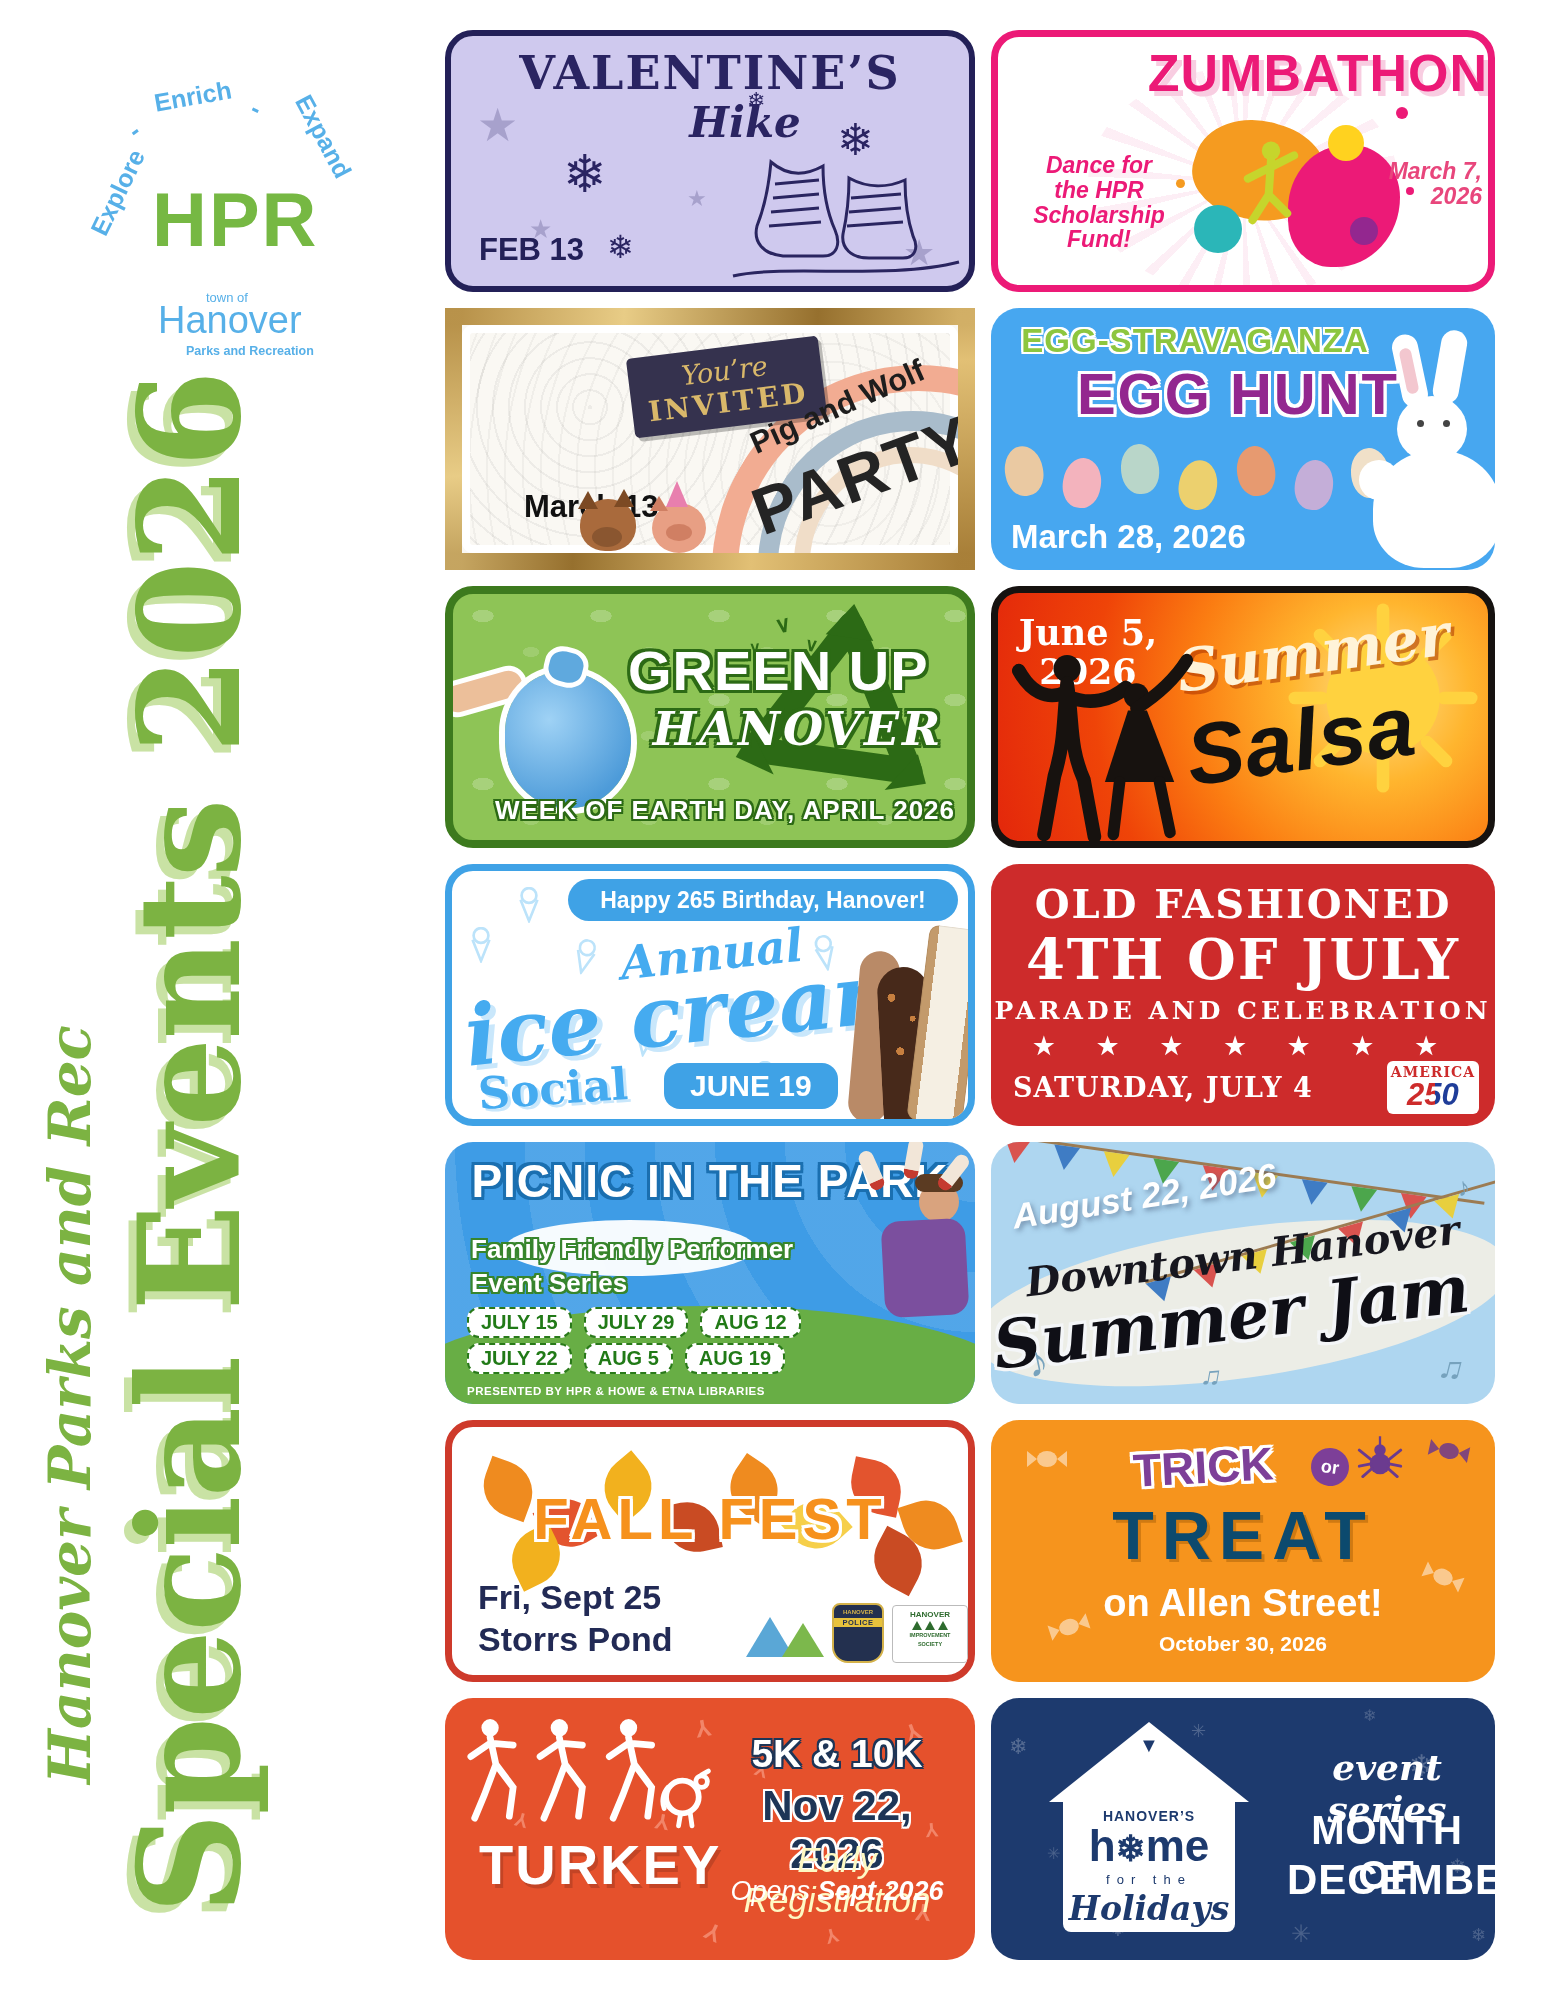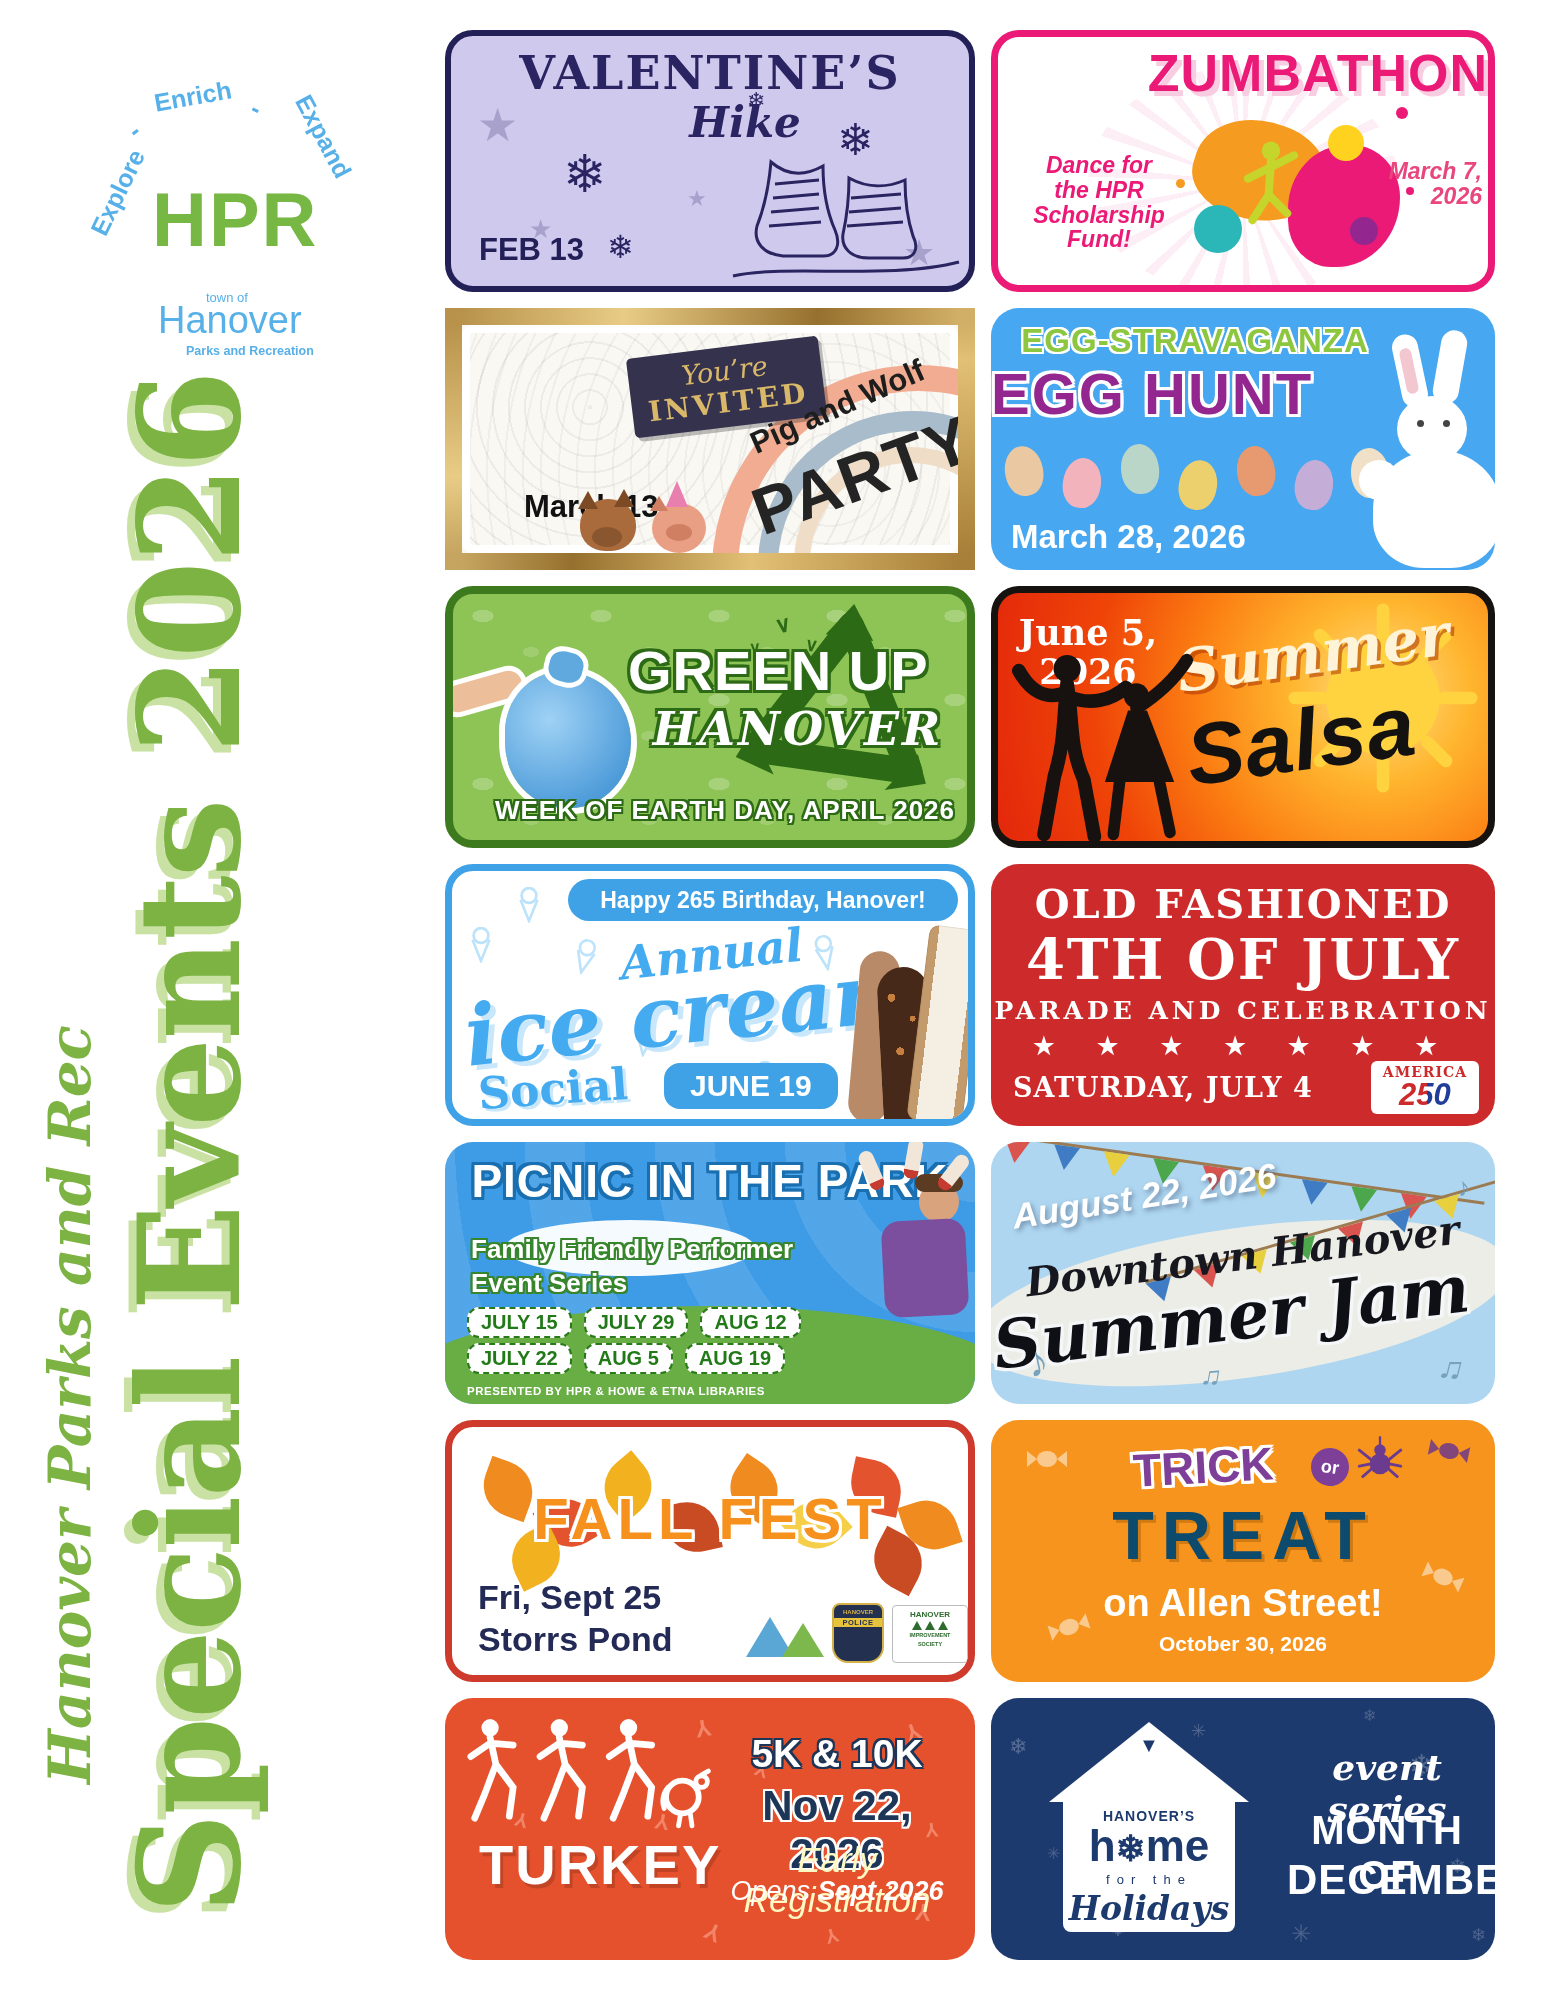--- a/index.html
+++ b/index.html
@@ -39,21 +39,21 @@
   #c3 .ring{border-radius:50%;border-style:solid;border-color:transparent}
   #c3 .badge{left:168px;top:22px;transform:rotate(-7deg);background:#35324e;color:#d9b86a;padding:8px 16px;border-radius:5px;text-align:center;box-shadow:3px 4px 0 rgba(0,0,0,.25)}
   #c3 .b1{font-family:"DejaVu Serif",serif;font-style:italic;font-size:27px}
   #c3 .b2{font-family:"DejaVu Serif",serif;font-weight:800;font-size:28px;letter-spacing:3px}
   #c3 .arcx{left:282px;top:64px;transform:rotate(-24deg);font-size:31px;font-weight:800;color:#1d1d1d}
   #c3 .pty{left:286px;top:112px;transform:rotate(-20deg);font-size:66px;font-weight:900;color:#242424;letter-spacing:2px}
   #c3 .dat{left:62px;bottom:28px;font-size:31px;font-weight:700;color:#111}
   
   #c4{background:#47a7f0}
   #c4 .kick{width:100%;box-sizing:border-box;padding-right:96px;text-align:center;top:14px;font-size:33px;font-weight:900;color:#8dc63f;--oc:#fff;letter-spacing:1px}
-  #c4 .ttl{width:100%;box-sizing:border-box;padding-right:96px;text-align:left;top:52px;font-size:58px;font-weight:900;color:#93278f;--oc:#fff;letter-spacing:2px}
+  #c4 .ttl{width:100%;box-sizing:border-box;padding-right:96px;text-align:right;top:52px;font-size:58px;font-weight:900;color:#93278f;--oc:#fff;letter-spacing:2px}
   #c4 .egg{width:38px;height:50px;border-radius:50% 50% 46% 46%}
   #c4 .dat{left:20px;bottom:14px;font-size:33px;font-weight:800;color:#fff}
   #c4 .bun{background:#fff;position:absolute}
   
   #c5{background:#8ec456;border:8px solid #3d7a1e;background-image:radial-gradient(ellipse 15px 9px at 30px 22px,rgba(255,255,255,.22) 70%,transparent 71%),radial-gradient(ellipse 12px 7px at 78px 58px,rgba(255,255,255,.15) 70%,transparent 71%);background-size:118px 84px}
   #c5 .t1{left:175px;width:340px;text-align:left;top:44px;font-size:56px;font-weight:900;color:#fff;--oc:#2c6a15;letter-spacing:1px}
   #c5 .t2{left:175px;width:340px;text-align:center;top:108px;font-family:"DejaVu Serif",serif;font-style:italic;font-weight:900;font-size:46px;color:#fff;--oc:#2c6a15;letter-spacing:3px}
   #c5 .dat{left:40px;right:10px;bottom:14px;text-align:center;font-size:26px;font-weight:800;color:#fff;--oc:#2c6a15;letter-spacing:1px}
   #c5 .bird{color:#2c6a15;font-weight:900}
   #c5 .bag{left:52px;top:78px;width:126px;height:136px;background:radial-gradient(circle at 35% 35%,#9fd2f5,#4d9bd9 75%);border-radius:46% 54% 50% 50%;box-shadow:0 0 0 6px #fff}
@@ -73,21 +73,21 @@
   #c7 .jn{left:212px;bottom:10px;background:#3fa2e6;border-radius:16px;padding:6px 26px;color:#fff;font-weight:900;font-size:30px}
   #c7 .cone{position:absolute;width:26px;height:36px;opacity:.9}
   
   #c8{background:#cd2b2b;text-align:center;color:#fff}
   #c8 .l1{width:100%;top:16px;font-family:"DejaVu Serif",serif;font-weight:800;font-size:40px;letter-spacing:2px}
   #c8 .l2{width:100%;top:62px;font-family:"DejaVu Serif",serif;font-weight:900;font-size:56px;letter-spacing:2px}
   #c8 .l3{width:100%;top:132px;font-family:"DejaVu Serif",serif;font-weight:700;font-size:25px;letter-spacing:4px}
   #c8 .strs{width:100%;top:166px;font-size:27px;letter-spacing:16px}
   #c8 .bot{left:22px;right:16px;bottom:12px;display:flex;justify-content:space-between;align-items:center}
   #c8 .dat{font-family:"DejaVu Serif",serif;font-weight:800;font-size:27px;letter-spacing:1px}
-  #c8 .bdg{background:#fff;border-radius:6px;padding:4px 12px;text-align:center;line-height:1}
+  #c8 .bdg{background:#fff;border-radius:6px;padding:4px 4px;text-align:center;line-height:1}
   #c8 .ba{color:#cd2b2b;font-family:"DejaVu Serif",serif;font-weight:900;font-size:14px;letter-spacing:1px}
   #c8 .bn{font-weight:900;font-style:italic;font-size:31px;background:linear-gradient(90deg,#cd2b2b 0 52%,#1f3d99 52% 100%);-webkit-background-clip:text;background-clip:text;color:transparent}
   
   #c9{background:#3e9ce6;background-image:repeating-radial-gradient(circle at 100% 0%,rgba(255,255,255,.10) 0 60px,rgba(255,255,255,0) 60px 130px)}
   #c9 .ttl{width:100%;text-align:center;top:12px;font-size:46px;font-weight:900;color:#fff;--oc:#1a6fb0;letter-spacing:1px}
   #c9 .cloud{left:60px;top:78px;width:250px;height:56px;background:#fff;border-radius:50%;opacity:.95}
   #c9 .s1{left:26px;top:92px;font-size:26px;font-weight:800;color:#fff;--oc:#37852c}
   #c9 .s2{left:26px;top:126px;font-size:26px;font-weight:800;color:#fff;--oc:#37852c}
   #c9 .hill{left:-40px;right:-40px;bottom:-52px;height:150px;background:#68ae45;border-radius:50% 50% 0 0}
   #c9 .row{left:22px;display:flex;gap:12px}

